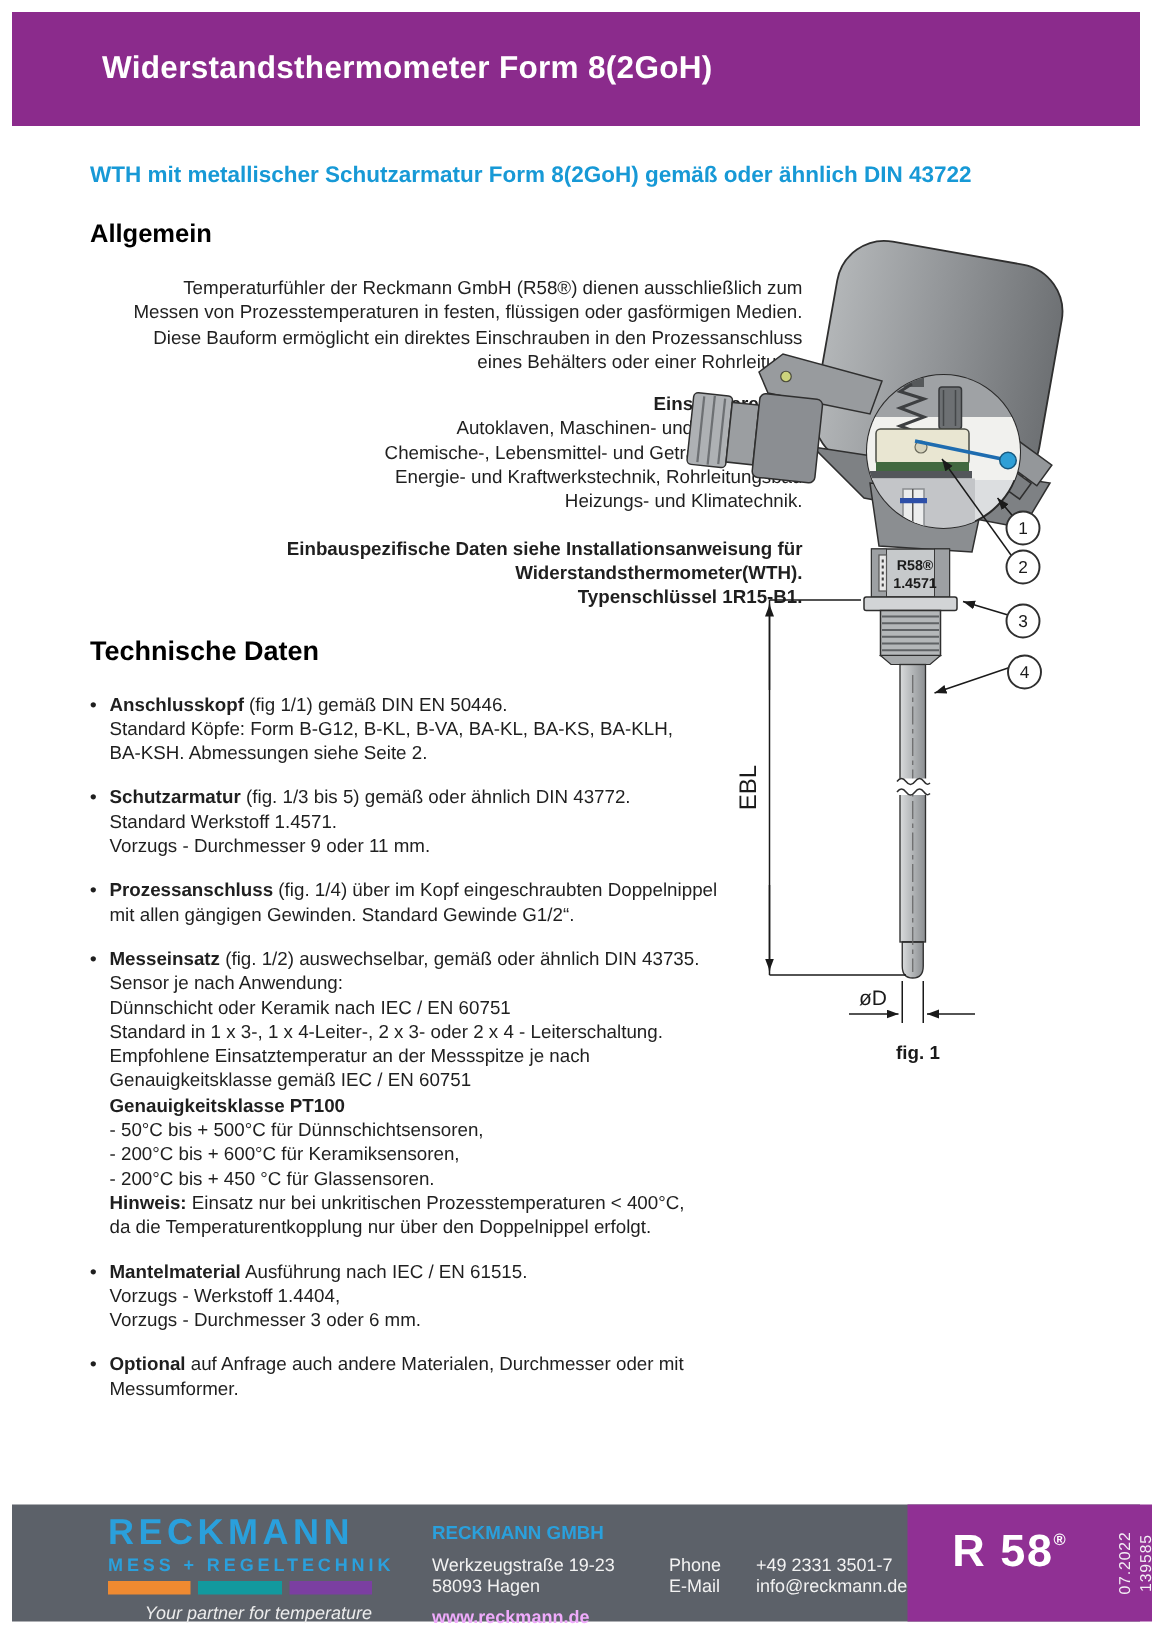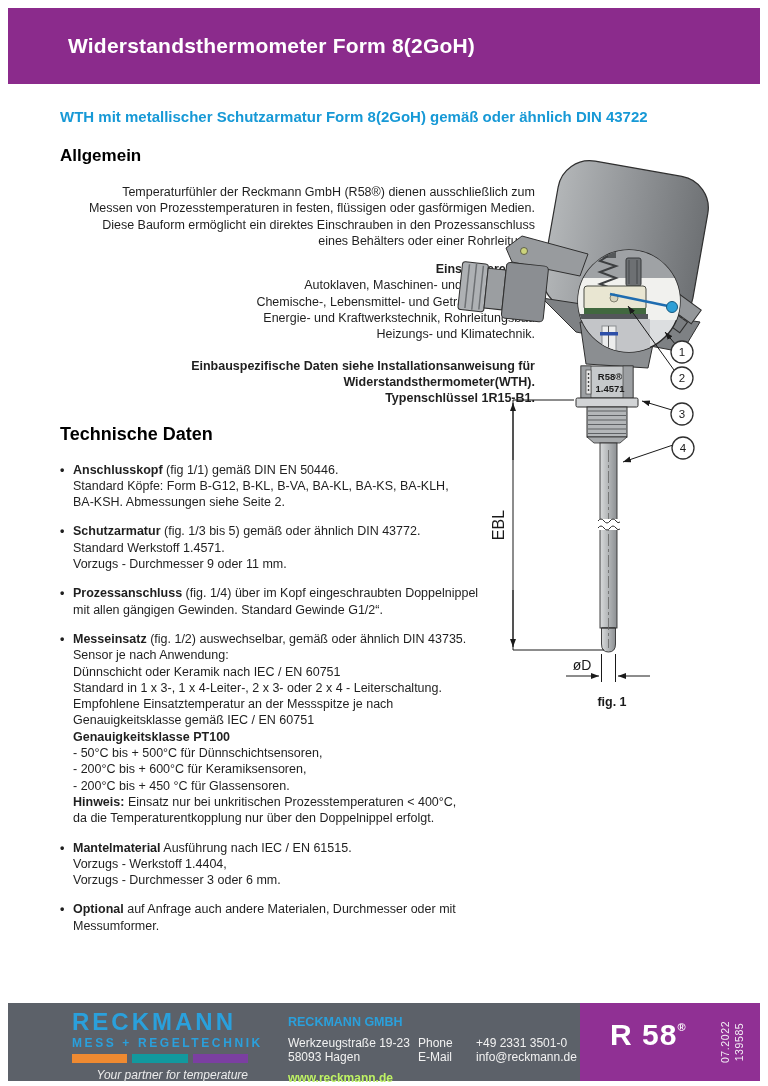--- a/index.html
+++ b/index.html
@@ -26,25 +26,25 @@
   .footer{position:absolute;left:8px;top:1003px;width:752px;height:78px;background:#5c6169;display:flex;}
   .f-logo{width:258px;padding:7px 0 0 64px;box-sizing:border-box;flex:none;}
   .logo-name{color:#2aa0dc;font-weight:bold;font-size:24px;letter-spacing:3px;line-height:1;}
   .logo-sub{color:#2aa0dc;font-weight:bold;font-size:12px;letter-spacing:2.6px;margin-top:2px;}
   .logo-bars{display:flex;gap:5px;margin-top:4px;width:176px;}
   .logo-bars span{height:9px;flex:1;}
   .bar-orange{background:#ef8a31;} .bar-teal{background:#12999e;} .bar-purple{background:#7b3fa1;}
   .logo-tag{color:#ececec;font-style:italic;font-size:12px;margin-top:5px;width:176px;text-align:right;}
   .f-addr{flex:1;padding:12px 0 0 22px;font-size:12px;color:#f2f2f2;}
   .company{color:#2aa0dc;font-weight:bold;font-size:12.5px;}
-  .addr-row{display:flex;margin-top:7px;}
+  .addr-row{display:flex;margin-top:7px;gap:28px;}
   .addr-col{width:130px;}
   .contact .c-row{display:flex;}
   .c-label{width:42px;margin-right:16px;}
-  .web{color:#bef264;font-weight:bold;margin-top:7px;}
+  .web{color:#f0abfc;font-weight:bold;margin-top:7px;}
   .f-brand{width:180px;flex:none;background:#903094;position:relative;color:#fff;}
   .brand-text{position:absolute;left:30px;top:15px;font-size:30px;font-weight:bold;letter-spacing:1px;}
   .brand-text .reg{font-size:11px;vertical-align:14px;}
   .docmeta{position:absolute;left:118px;top:14px;width:70px;height:50px;transform:rotate(-90deg);
            display:flex;flex-direction:column;justify-content:center;align-items:center;
            font-size:10.5px;letter-spacing:.6px;line-height:1.3;color:#f3eef5;}
   svg text{font-family:"Liberation Sans","DejaVu Sans",sans-serif;}
 </style>
 </head>
 <body>
@@ -286,21 +286,21 @@
       <div class="logo-tag">Your partner for temperature</div>
     </div>
     <div class="f-addr">
       <div class="company">RECKMANN GMBH</div>
       <div class="addr-row">
         <div class="addr-col pre">Werkzeugstraße 19-23
 58093 Hagen</div>
         <div class="contact">
           <div class="c-row">
             <span class="c-label">Phone</span>
-            <span>+49 2331 3501-0</span>
+            <span>+49 2331 3501-7</span>
           </div>
           <div class="c-row">
             <span class="c-label">E-Mail</span>
             <span>info@reckmann.de</span>
           </div>
         </div>
       </div>
       <div class="web">www.reckmann.de</div>
     </div>
     <div class="f-brand">

